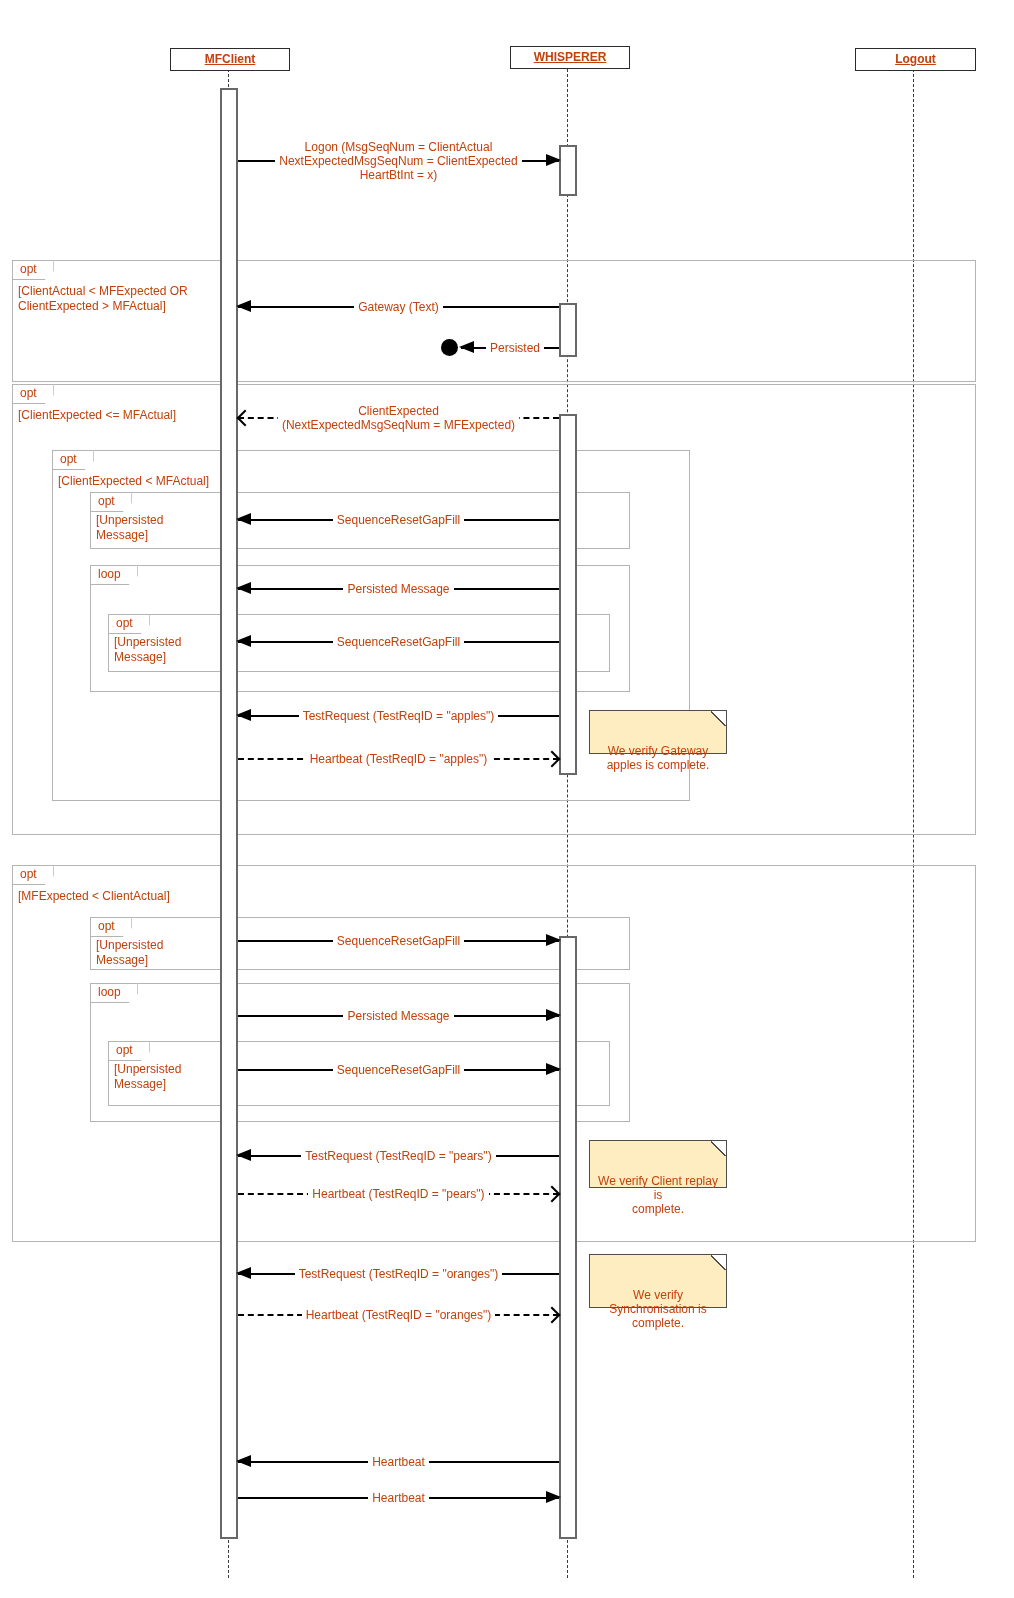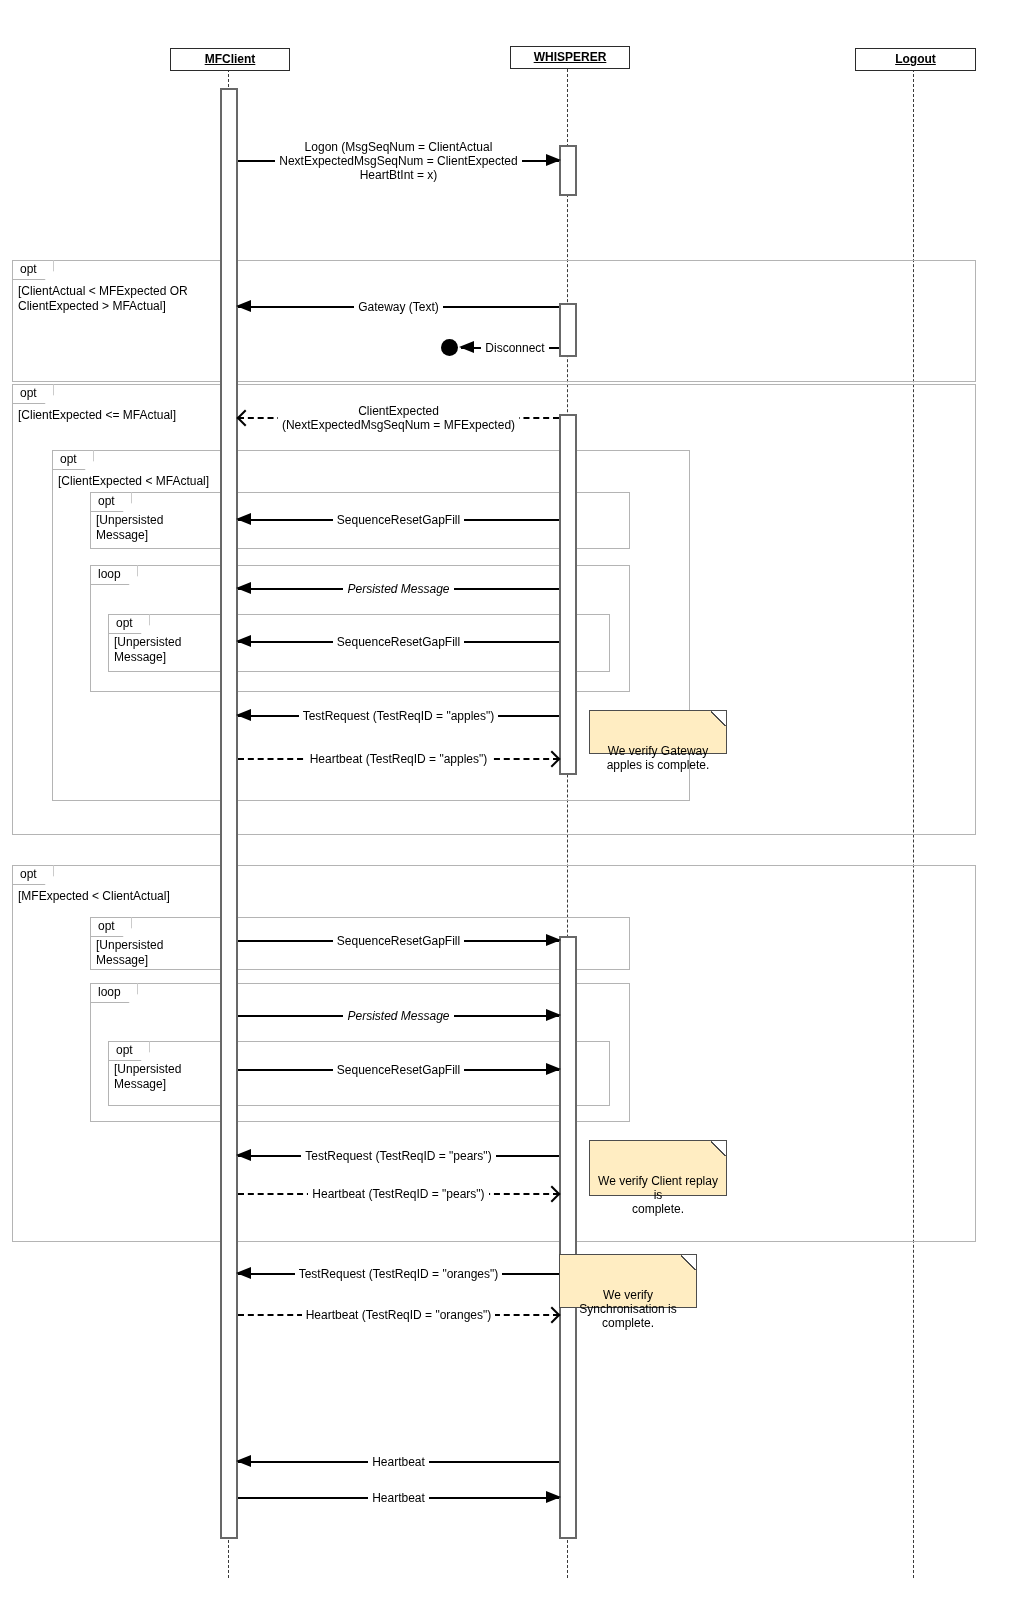--- a/index.html
+++ b/index.html
@@ -1,17 +1,17 @@
 <!DOCTYPE html>
 <html><head>
 <meta charset="utf-8">
 <style>
   html,body{margin:0;padding:0;background:#fff;}
   #canvas{position:relative;width:1014px;height:1598px;background:#fff;
-          font-family:"Liberation Sans",sans-serif;font-size:12px;color:#000000;overflow:hidden;}
+          font-family:"Liberation Sans",sans-serif;font-size:12px;color:#c2410c;overflow:hidden;}
 
   
   .lifeline{position:absolute;width:0;border-left:1px dashed #3a3a3a;}
   .head{position:absolute;height:21px;background:#fff;border:1px solid #2b2b2b;
         text-align:center;line-height:21px;font-weight:bold;z-index:5;}
   .head span{text-decoration:underline;}
 
   
   .act{position:absolute;width:18px;background:#fff;border:2px solid #686868;
        box-sizing:border-box;z-index:2;}
@@ -24,21 +24,21 @@
   .frame-guard{position:absolute;left:5px;top:23px;font-size:12px;line-height:15px;
                white-space:pre-line;background:transparent;}
 
   
   .msg{position:absolute;z-index:3;height:0;}
   .msg .line{position:absolute;left:0;right:0;top:-1px;border-top:2px solid #000;}
   .msg.dashed .line{border-top:2px dashed #000;}
   .msg .lbl{position:absolute;left:0;right:0;top:0;text-align:center;
             transform:translateY(-50%);line-height:14px;white-space:pre-line;pointer-events:none;}
   .msg .lbl span{background:#fff;padding:0 4px;display:inline-block;white-space:pre-line;}
-  .italic{font-style:italic;}
+  .italic{}
   .ah{position:absolute;width:0;height:0;}
   .ah.fr{right:-2px;top:-7px;border-left:15px solid #000;border-top:6px solid transparent;border-bottom:6px solid transparent;}
   .ah.fl{left:-2px;top:-7px;border-right:15px solid #000;border-top:6px solid transparent;border-bottom:6px solid transparent;}
   .ah.or{right:1px;top:-6px;width:10px;height:10px;border:0;border-top:2px solid #000;border-right:2px solid #000;transform:rotate(45deg);}
   .ah.ol{left:1px;top:-6px;width:10px;height:10px;border:0;border-top:2px solid #000;border-left:2px solid #000;transform:rotate(-45deg);}
   .dot{position:absolute;left:0;top:-9px;width:17px;height:17px;border-radius:50%;background:#000;}
 
   
   .note{position:absolute;background:#ffedc2;border:1px solid #4d4d4d;z-index:4;
         text-align:center;padding:5px 4px;box-sizing:border-box;line-height:14px;white-space:pre-line;}
@@ -128,21 +128,21 @@
   <div class="msg" style="left:238px;top:307px;width:321px">
     <div class="line"></div>
     <span class="ah fl"></span>
     <div class="lbl"><span>Gateway (Text)</span></div>
   </div>
 
   <div class="msg" style="left:441px;top:348px;width:118px">
     <span class="dot"></span>
     <div class="line" style="left:20px"></div>
     <span class="ah fl" style="left:18px"></span>
-    <div class="lbl" style="left:30px"><span>Disconnect</span></div>
+    <div class="lbl" style="left:30px"><span>Persisted</span></div>
   </div>
 
   <div class="msg dashed" style="left:238px;top:418px;width:321px">
     <div class="line"></div>
     <span class="ah ol"></span>
     <div class="lbl"><span>ClientExpected
 (NextExpectedMsgSeqNum = MFExpected)</span></div>
   </div>
 
   <div class="msg" style="left:238px;top:520px;width:321px">
@@ -227,25 +227,25 @@
     <div class="line"></div>
     <span class="ah fr"></span>
     <div class="lbl"><span>Heartbeat</span></div>
   </div>
 
   <div class="note" style="left:589px;top:710px;width:138px;height:44px">
     <span class="fold-line"></span>
     <span>We verify Gateway
 apples is complete.</span>
   </div>
-  <div class="note" style="left:589px;top:1140px;width:138px;height:56px">
+  <div class="note" style="left:589px;top:1140px;width:138px;height:48px">
     <span class="fold-line"></span>
     <span>We verify Client replay is
 complete.</span>
   </div>
-  <div class="note" style="left:559px;top:1254px;width:138px;height:54px">
+  <div class="note" style="left:589px;top:1254px;width:138px;height:54px">
     <span class="fold-line"></span>
     <span>We verify
 Synchronisation is
 complete.</span>
   </div>
 
 </div>
 
 </body></html>

